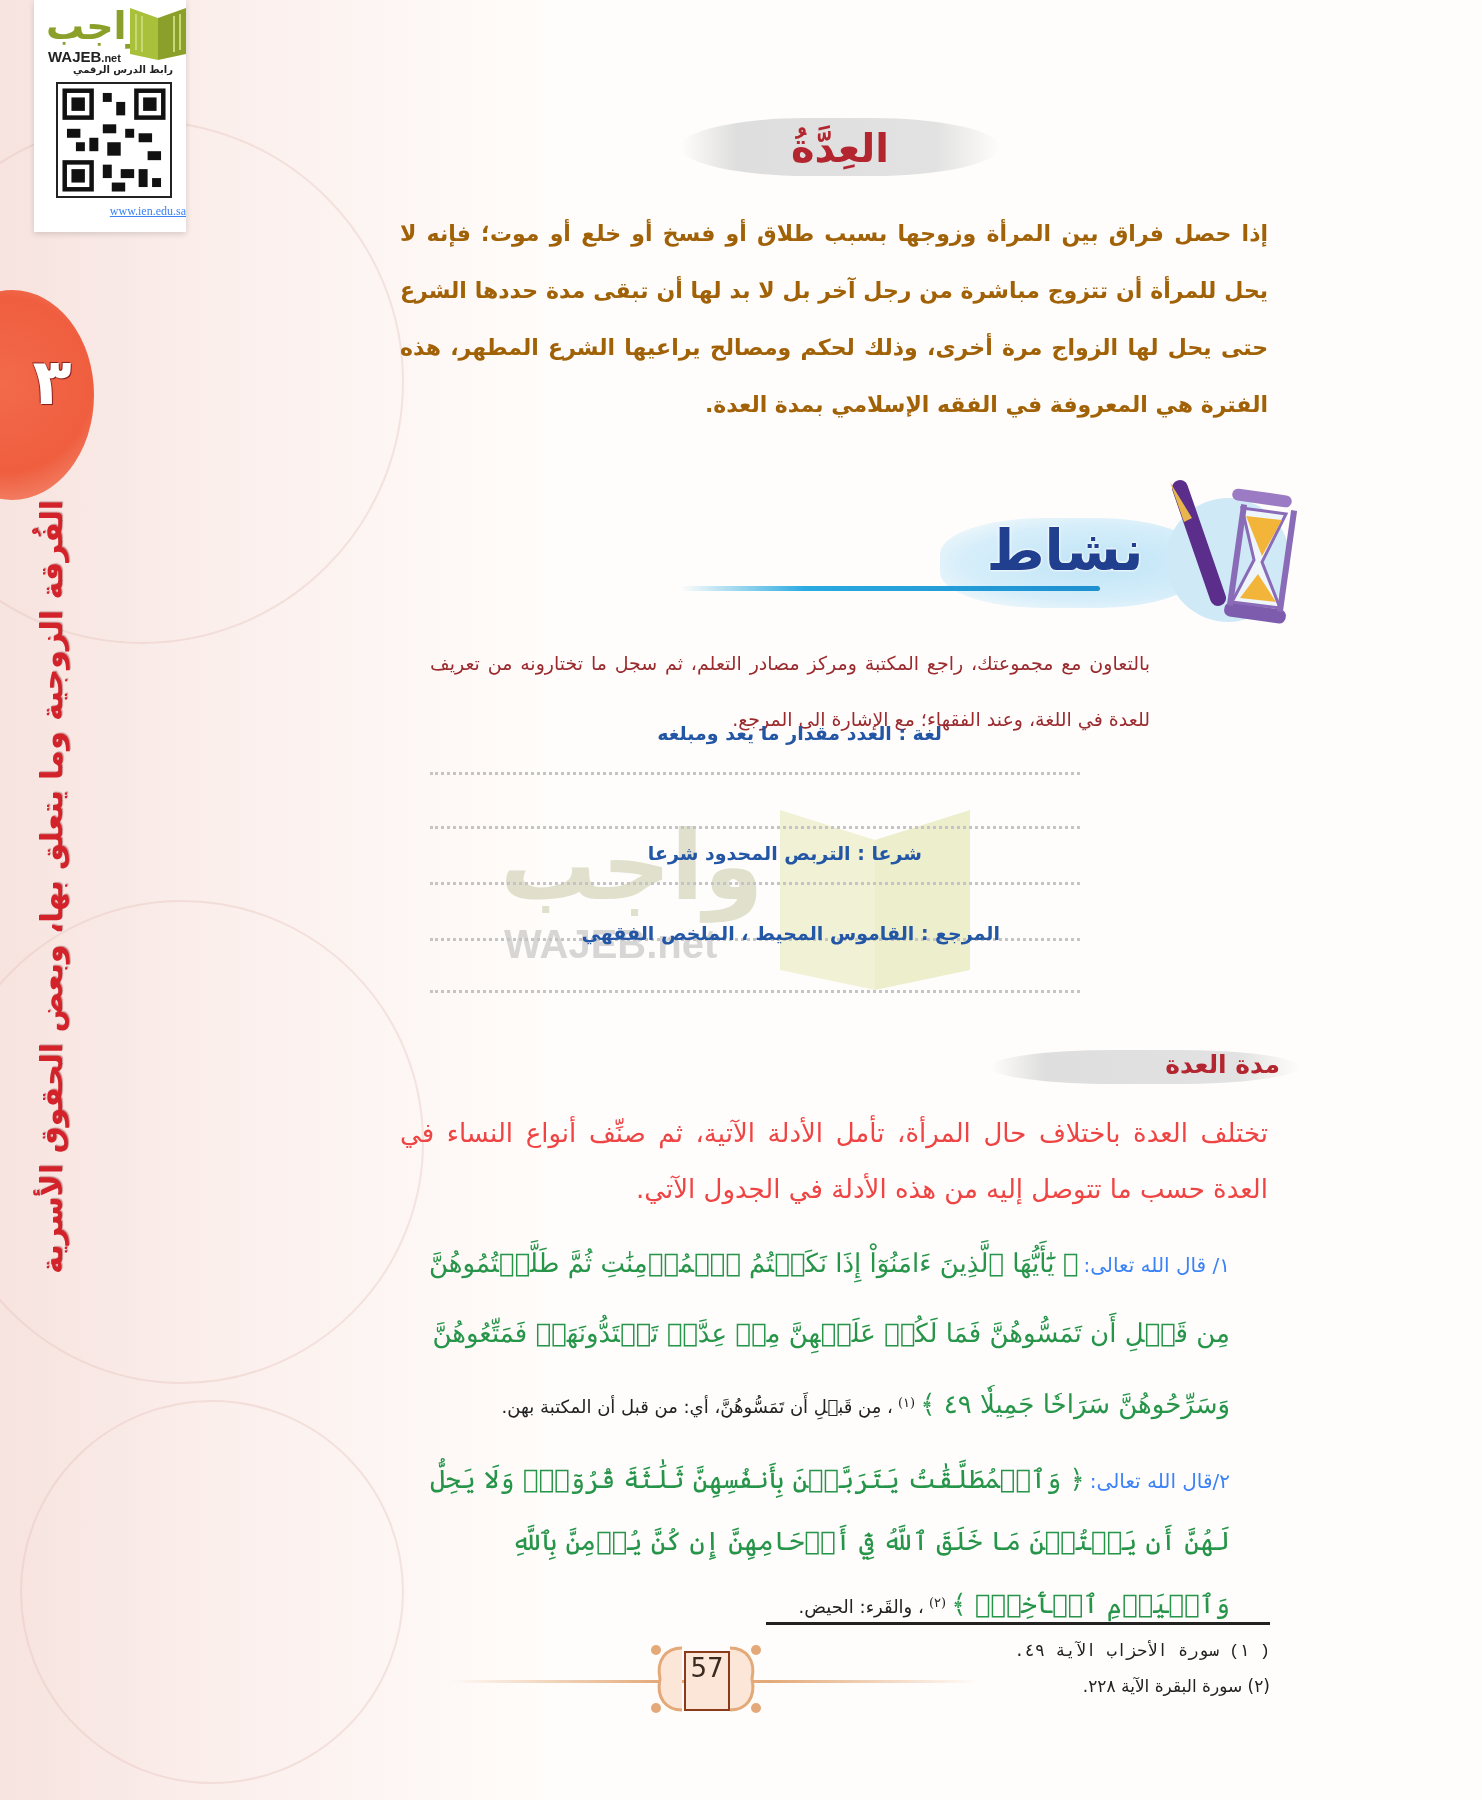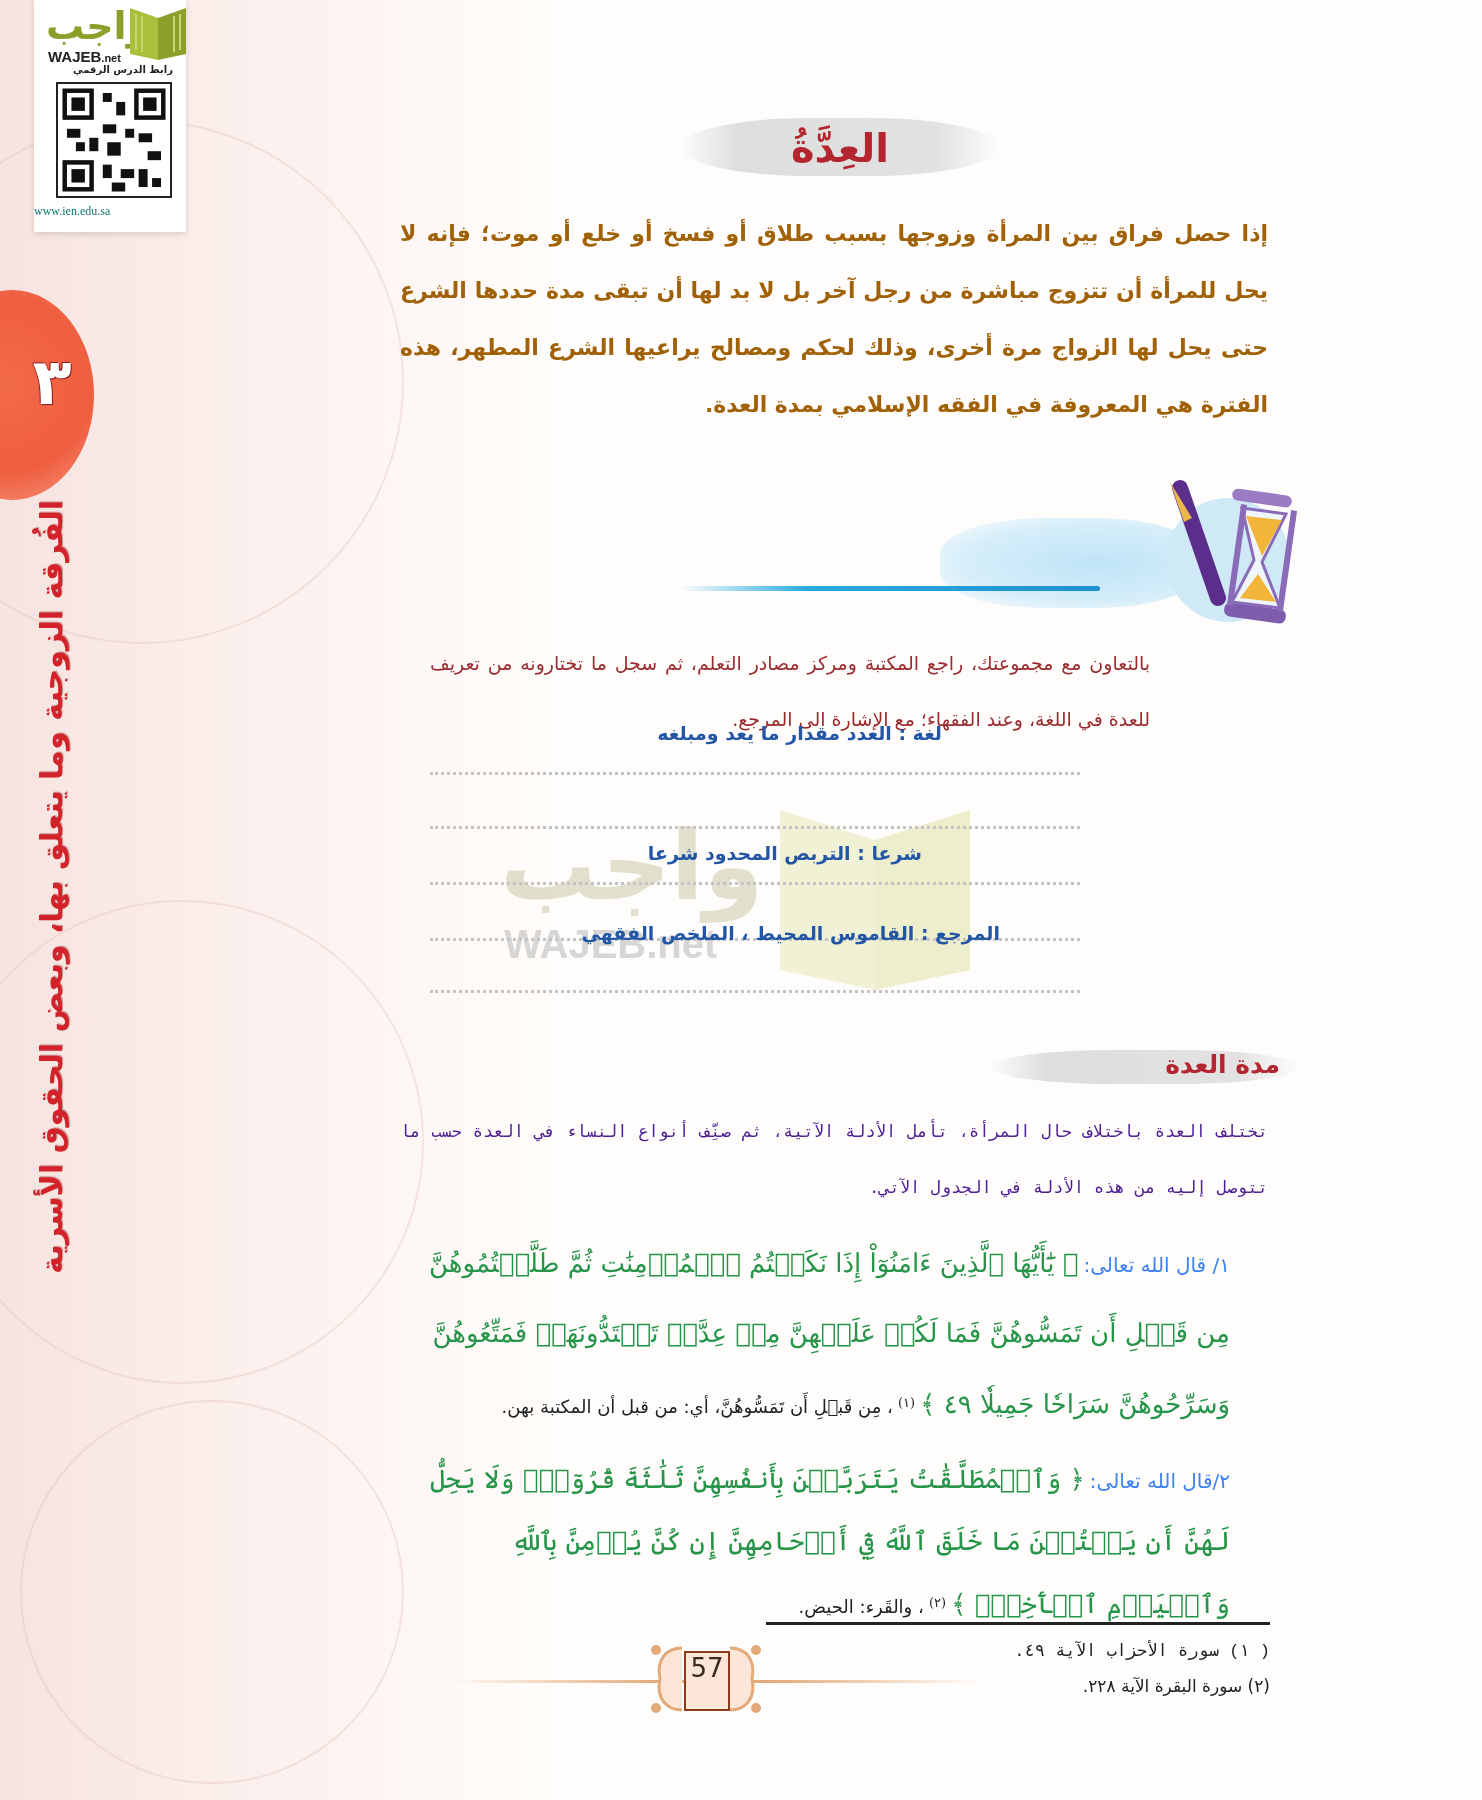--- a/index.html
+++ b/index.html
@@ -20,21 +20,21 @@
     position:absolute; left:34px; top:0; width:152px; height:232px;
     background:#fff; box-shadow:0 2px 6px rgba(0,0,0,0.15);
   }
   .wajeb-logo { position:absolute; left:8px; top:4px; width:140px; height:60px; }
   .wajeb-ar { position:absolute; left:4px; top:0; font:bold 38px "DejaVu Sans", sans-serif; color:#8aa02a; }
   .wajeb-en { position:absolute; left:6px; top:44px; font:bold 15px "Liberation Sans", sans-serif; color:#222; }
   .wajeb-en small { font-size:11px; }
   .book-icon { position:absolute; left:80px; top:0; width:72px; height:56px; }
   .qr-caption { position:absolute; left:0; right:4px; top:64px; text-align:center; font:bold 10px "DejaVu Sans", sans-serif; color:#222; direction:rtl;padding-left:30px; }
   .qr-box { position:absolute; left:22px; top:82px; width:112px; height:112px; border:2px solid #222; background:#fff; }
-  .qr-url { position:absolute; left:0; right:0; top:204px; text-align:left; font:12px "Liberation Serif", serif; color:#0f766e; }
+  .qr-url { position:absolute; left:0; right:0; top:204px; text-align:right; font:12px "Liberation Serif", serif; color:#3b82f6;text-decoration:underline; }
 
   
   .chapter-circle {
     position:absolute; left:-70px; top:290px; width:164px; height:210px; border-radius:50%;
     background:radial-gradient(circle at 45% 45%, #f26a4a 0%, #ef5e3f 60%, #f59b84 100%);
   }
   .chapter-num {
     position:absolute; left:22px; top:345px; width:60px; text-align:center;
     font:bold 64px "DejaVu Sans", sans-serif; color:#fff;
     text-shadow:0 0 2px #8c2020, 1px 1px 0 #8c2020, -1px -1px 0 #8c2020;
@@ -91,21 +91,21 @@
   
   .watermark { position:absolute; left:490px; top:810px; width:500px; height:180px; opacity:0.55; }
   .wm-ar { position:absolute; left:10px; top:0; font:bold 96px "DejaVu Sans", sans-serif; color:#c9c9a8; }
   .wm-en { position:absolute; left:14px; top:112px; font:bold 40px "Liberation Sans", sans-serif; color:#b8b8b8; }
   .wm-book { position:absolute; left:270px; top:0; width:230px; height:180px; }
 
   .h-sub {
     position:absolute; left:1060px; top:1040px; width:220px; height:50px; text-align:right; direction:rtl;
     font:bold 25px "DejaVu Sans", sans-serif; color:#b3262f; line-height:50px;
   }
-  .mudda-text { left:400px; top:1105px; width:868px; font-size:17px; line-height:56px; color:#4c1d95;font-family:Liberation Mono, monospace; }
+  .mudda-text { left:400px; top:1105px; width:868px; font-size:26px; line-height:56px; color:#ef4444; }
 
   .verse { position:absolute; direction:rtl; text-align:right; font-family:"DejaVu Serif", serif; }
   .verse .lbl { font-family:"DejaVu Sans", sans-serif; color:#3b82f6; font-size:20px; }
   .verse .q { color:#26954a; font-size:26px; }
   .verse .note { font-family:"DejaVu Sans", sans-serif; color:#222; font-size:18px; }
   .verse .sup { font-size:13px; vertical-align:super; color:#222; }
   .v1 { left:400px; top:1230px; width:830px; line-height:66px; }
   .v2 { left:400px; top:1450px; width:830px; line-height:58px; }
 
   .fn-rule { position:absolute; left:766px; top:1622px; width:504px; height:3px; background:#222; }
@@ -171,20 +171,21 @@
 <div class="chapter-title">الفُرقة الزوجية وما يتعلق بها، وبعض الحقوق الأسرية</div>
 
 <div class="brush" style="left:680px;top:118px;width:320px;height:58px;"></div>
 <div class="h-main">العِدَّةُ</div>
 
 <div class="para intro">إذا حصل فراق بين المرأة وزوجها بسبب طلاق أو فسخ أو خلع أو موت؛ فإنه لا يحل للمرأة أن تتزوج مباشرة من رجل آخر بل لا بد لها أن تبقى مدة حددها الشرع حتى يحل لها الزواج مرة أخرى، وذلك لحكم ومصالح يراعيها الشرع المطهر، هذه الفترة هي المعروفة في الفقه الإسلامي بمدة العدة.</div>
 
 <div class="activity-banner">
   <div class="activity-splash"></div>
   <div class="activity-line"></div>
+  <div class="activity-word">نشاط</div>
   <svg class="hourglass-icon" viewBox="0 0 160 160">
     <circle cx="88" cy="82" r="62" fill="#cfe9f7"></circle>
     <path d="M40 10 L78 120" stroke="#5a2e8a" stroke-width="16" stroke-linecap="round"></path>
     <path d="M30 4 L52 40 L44 44 Z" fill="#e8b64a"></path>
     <rect x="92" y="14" width="60" height="12" rx="6" fill="#9b7cc4" transform="rotate(8 122 20)"></rect>
     <rect x="84" y="128" width="62" height="14" rx="6" fill="#7d5cae" transform="rotate(8 115 135)"></rect>
     <path d="M102 30 L146 36 L122 84 L140 130 L92 124 L114 82 Z" fill="#eef6fb" stroke="#8a6bb8" stroke-width="3"></path>
     <path d="M106 38 L142 42 L122 78 Z" fill="#f3b43a"></path>
     <path d="M100 120 L136 124 L118 96 Z" fill="#f3b43a"></path>
     <rect x="94" y="26" width="6" height="102" fill="#8a6bb8" transform="rotate(8 97 77)"></rect>

